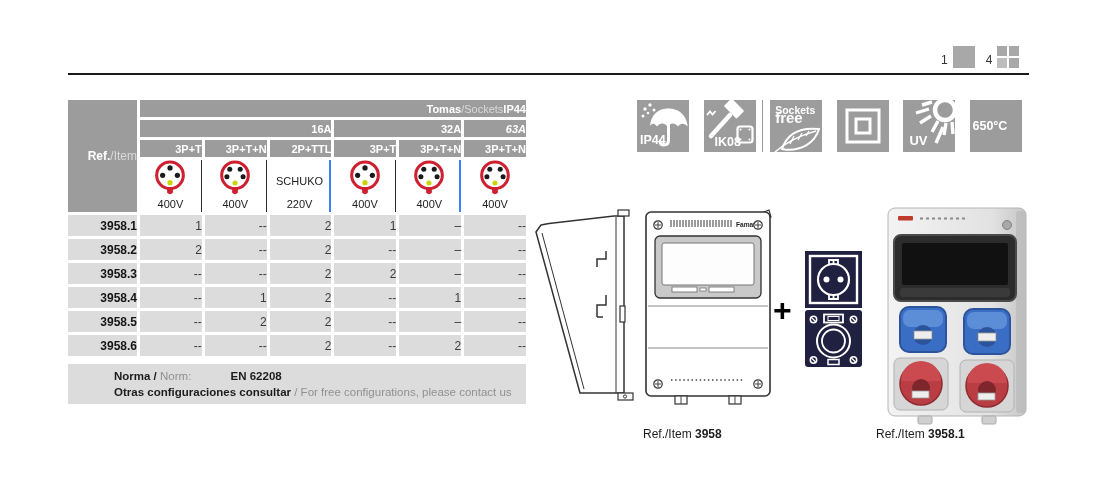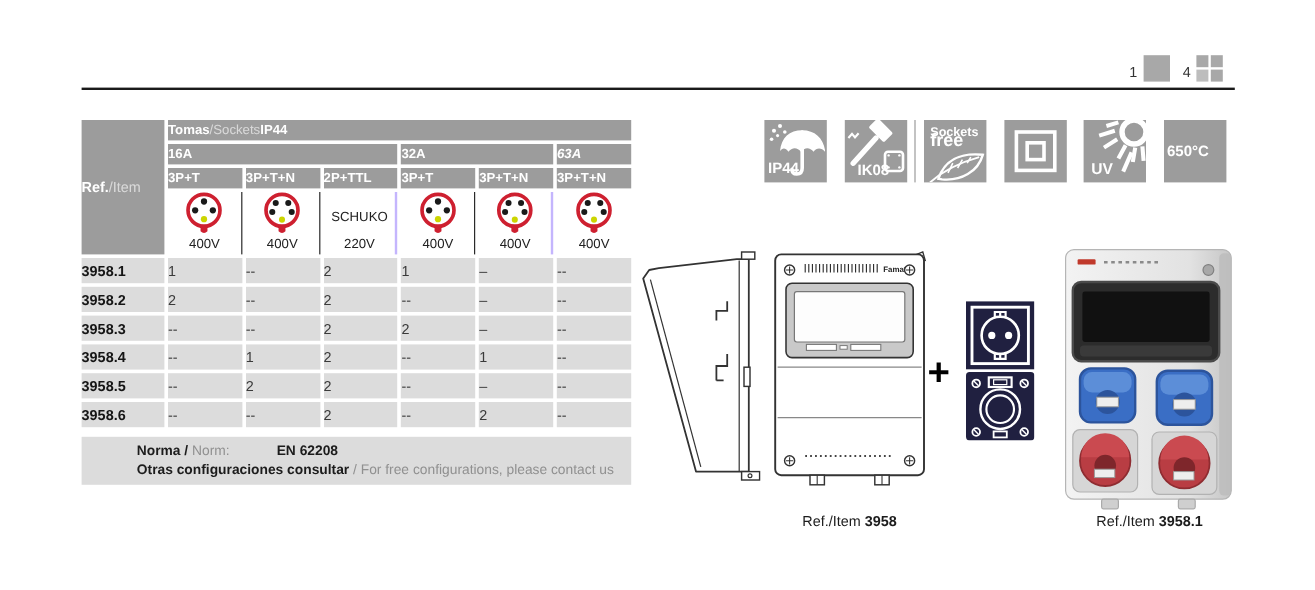--- a/index.html
+++ b/index.html
@@ -16,34 +16,34 @@
   .ind-num{font-size:12px;color:#333;line-height:1;padding-bottom:2px;}
   .ind-square{width:22px;height:22px;background:#a8a8a8;display:inline-block;}
   .ind-grid{width:22px;height:22px;display:grid;grid-template-columns:10px 10px;grid-template-rows:10px 10px;gap:2px;}
   .ind-grid i{background:#a8a8a8;}
   .ind-grid i.lt{background:#bdbdbd;}
 
   
   .tbl{position:absolute;left:68px;top:100px;width:458px;display:grid;
        grid-template-columns:69px repeat(6,1fr);
        grid-template-rows:17px 17px 17px 52px repeat(6,21px);gap:3px;}
-  .cell{display:flex;align-items:center;justify-content:flex-start;}
+  .cell{display:flex;align-items:center;justify-content:flex-end;}
   .h{background:#9c9c9c;color:#fff;font-weight:bold;font-size:11px;}
   .dim{color:rgba(255,255,255,.62);font-weight:normal;}
   .ref-h{grid-column:1;grid-row:1/5;background:#9c9c9c;font-size:12px;}
   .r1{grid-row:1;}.r2{grid-row:2;}
   .sp-toms{grid-column:2/8;}
   .sp-16{grid-column:2/5;}
   .sp-32{grid-column:5/7;}
   .sp-63{grid-column:7/8;font-style:italic;}
   .icon-cell{background:#fff;display:flex;flex-direction:column;align-items:center;
              justify-content:flex-end;padding:3px 0 2px;font-size:11px;color:#222;}
   .icon-cell .ic-top{flex:1;display:flex;align-items:center;justify-content:center;}
   .sep-thin{border-right:1px solid #2a2a2a;}
-  .sep-thick{border-right:2px solid #c4b5fd;align-items:center;}
+  .sep-thick{border-right:2px solid #3b82f6;align-items:center;}
   .volt{line-height:1;margin-top:1px;}
   .schuko-lbl{font-size:11px;color:#222;}
   .ref-cell{background:#dcdcdc;font-weight:bold;font-size:12px;color:#151515;}
   .val-cell{background:#dcdcdc;font-size:12px;color:#3a3a3a;}
 
   .note{position:absolute;left:68px;top:364px;width:458px;height:40px;background:#dcdcdc;
         box-sizing:border-box;padding:5px 10px;font-size:11.5px;line-height:1.35;}
   .n-b{font-weight:bold;color:#1c1c1c;padding-left:36px;}
   .n-g{color:#909090;}
 
@@ -61,21 +61,21 @@
   .badge-divider{position:absolute;left:762px;top:100px;width:1px;height:52px;background:#9c9c9c;}
 
   
   .side-svg{position:absolute;left:534px;top:203px;}
   .front-svg{position:absolute;left:643px;top:208px;}
   .plus{position:absolute;left:773px;top:294px;font-size:32px;font-weight:bold;color:#000;line-height:1;}
   .sym{position:absolute;left:805px;}
   .sym-schuko{top:251px;}
   .sym-cee{top:310px;}
   .photo-svg{position:absolute;left:876px;top:203px;}
-  .caption{position:absolute;top:427px;font-size:12px;color:#1c1c1c;text-align:center;white-space:nowrap;}
+  .caption{position:absolute;top:427px;font-size:12px;color:#1c1c1c;white-space:nowrap;}
   .cap-draw{left:643px;width:130px;}
   .cap-photo{left:876px;width:164px;}
   .cap-ref{font-weight:bold;}
 </style>
 </head>
 <body>
 
 <div class="page">
 
   <div class="indicators">

